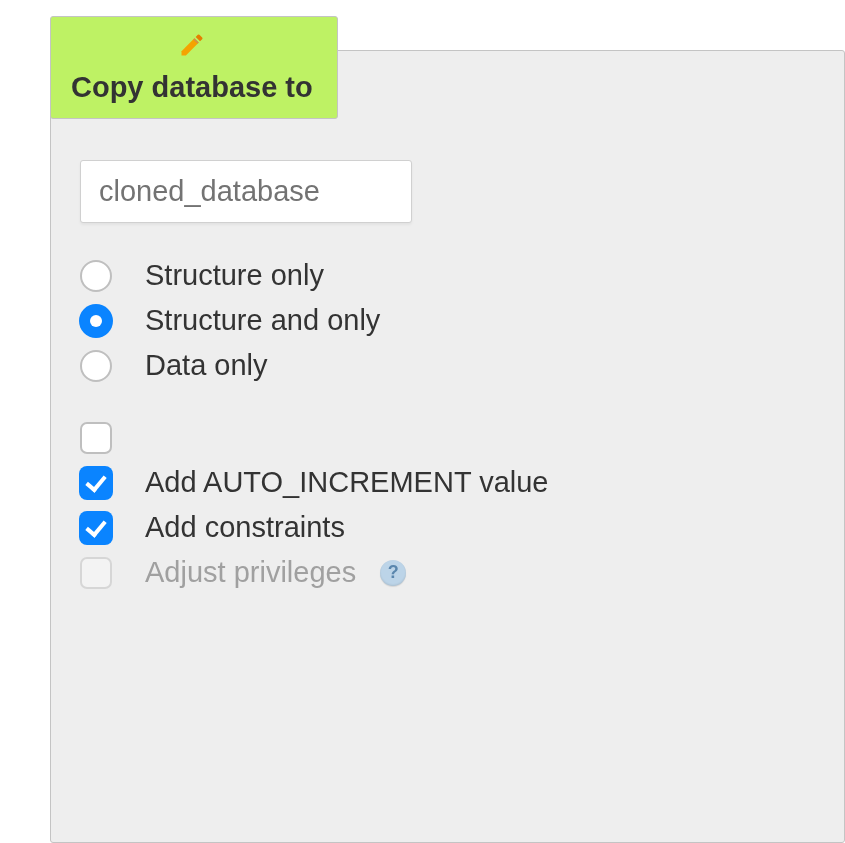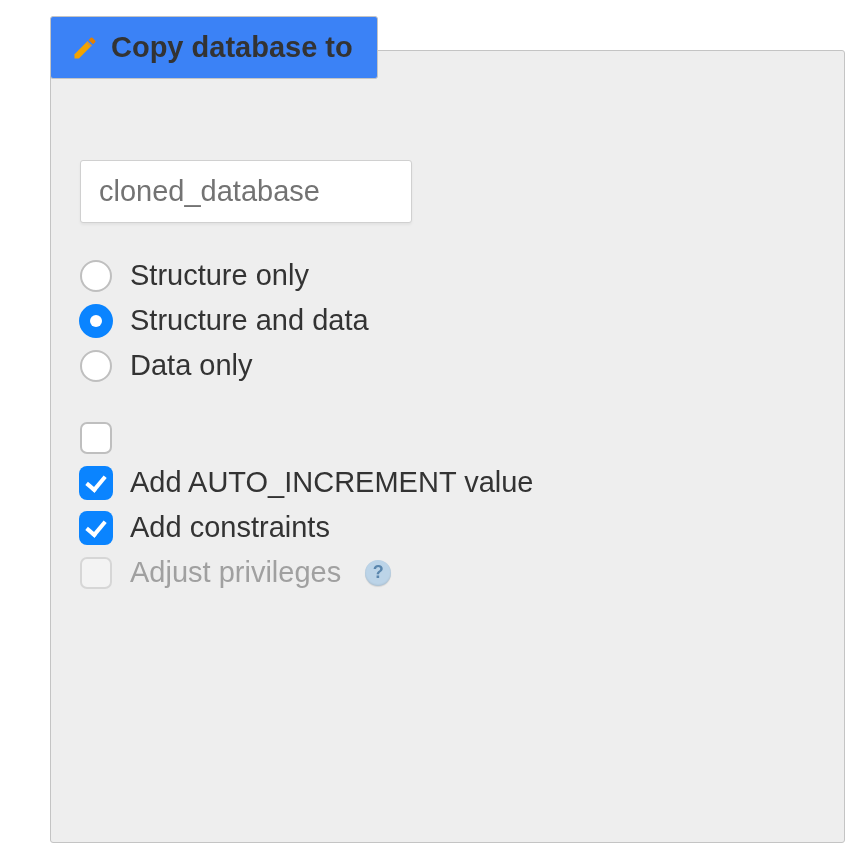--- a/index.html
+++ b/index.html
@@ -19,31 +19,32 @@
     width: 795px;
     height: 793px;
     background: #eeeeee;
     border: 1px solid #c4c4c4;
     border-radius: 3px;
   }
   .tab {
     position: absolute;
     left: 50px;
     top: 16px;
-    background: #3b82f6;
+    background: #bef264;
     border: 1px solid #c4c4c4;
     border-radius: 3px;
     padding: 14px 24px 14px 20px;
     display: flex;
     align-items: center;
     gap: 12px;
     font-size: 29px;
     font-weight: 700;
     color: #333;
     z-index: 2;
+    flex-direction: column;
   }
   .tab .icon svg { display: block; }
   .content {
     padding: 110px 30px 0 30px;
   }
   .input-wrap {
     display: inline-block;
     border: 1px solid #d0d0d0;
     background: #fff;
     border-radius: 3px;
@@ -132,21 +133,21 @@
     display: inline-flex;
     align-items: center;
     justify-content: center;
     font-size: 18px;
     font-weight: 700;
     margin-left: 6px;
     flex-shrink: 0;
     box-shadow: inset 0 -1px 2px rgba(0,0,0,0.1), 0 1px 1px rgba(0,0,0,0.1);
     cursor: pointer;
   }
-  label { cursor: pointer; }
+  label { cursor: pointer; margin-left: 15px; }
   .option-row.disabled label { cursor: default; }
 </style>
 </head>
 <body>
 
 <div class="panel"></div>
 
 <div class="tab">
   <span class="icon">
     <svg width="28" height="28" viewBox="0 0 24 24">
@@ -163,21 +164,21 @@
   <div class="input-wrap">
     <input class="text-input" type="text" value="cloned_database" style="">
   </div>
 
   <div class="option-row">
     <span class="radio"></span>
     <label>Structure only</label>
   </div>
   <div class="option-row">
     <span class="radio checked"></span>
-    <label>Structure and data</label>
+    <label>Structure and only</label>
   </div>
   <div class="option-row">
     <span class="radio"></span>
     <label>Data only</label>
   </div>
 
   <div class="spacer"></div>
 
   <div class="option-row">
     <span class="checkbox"></span>

